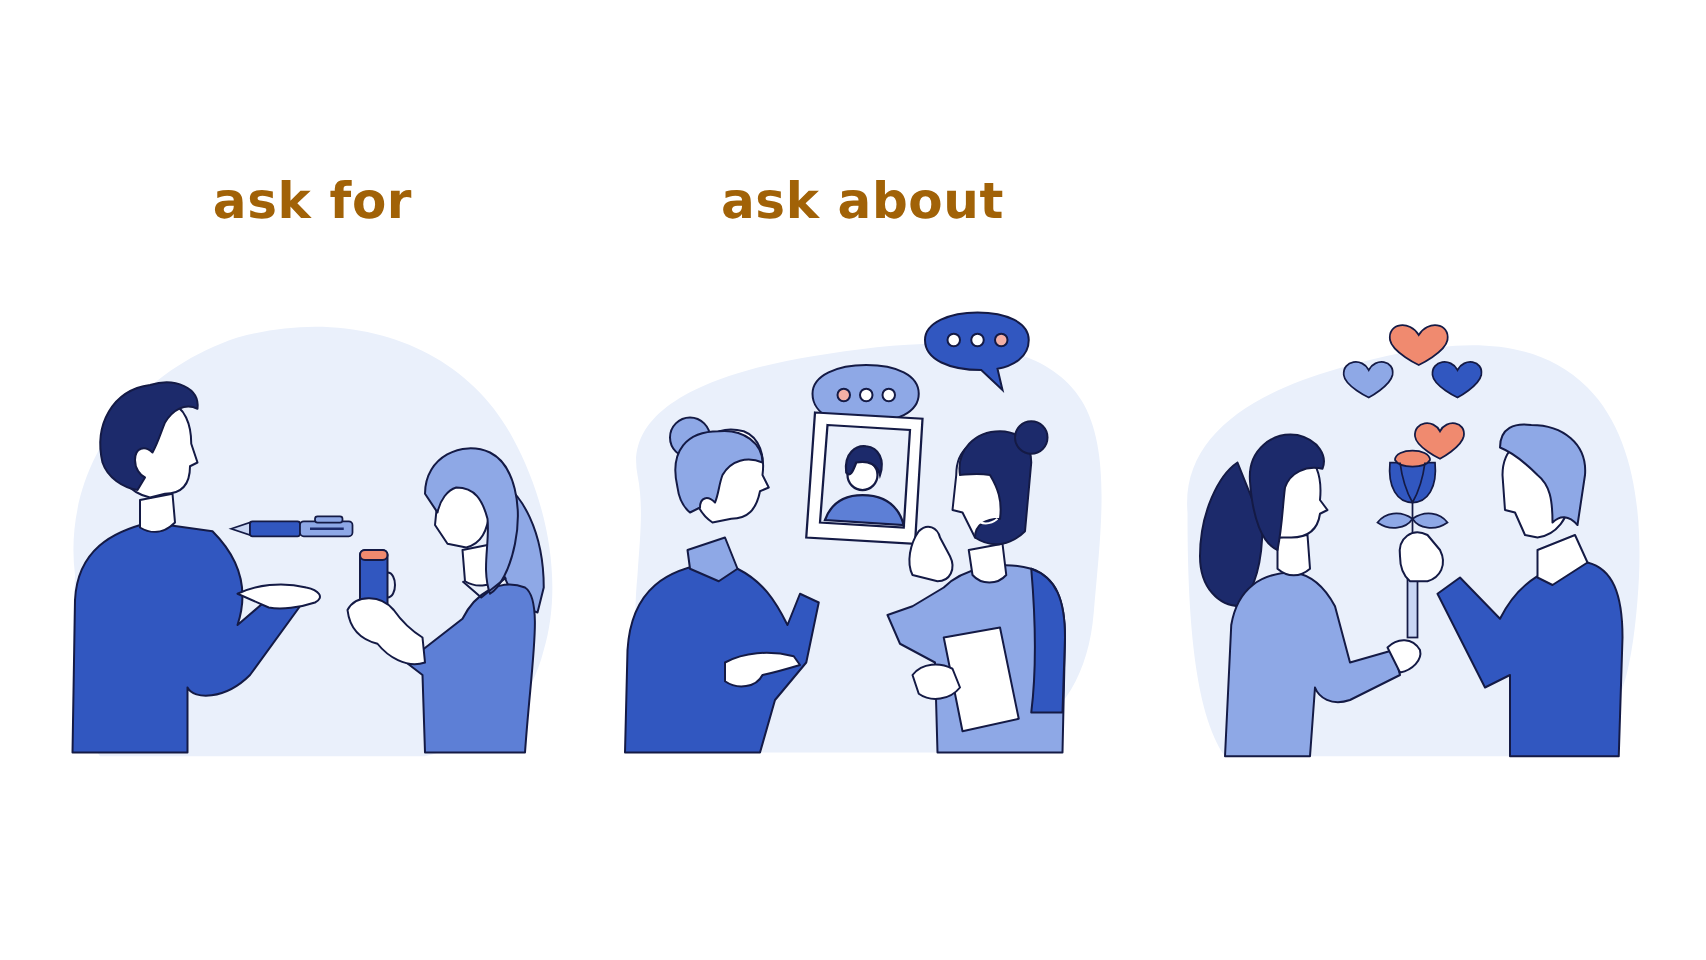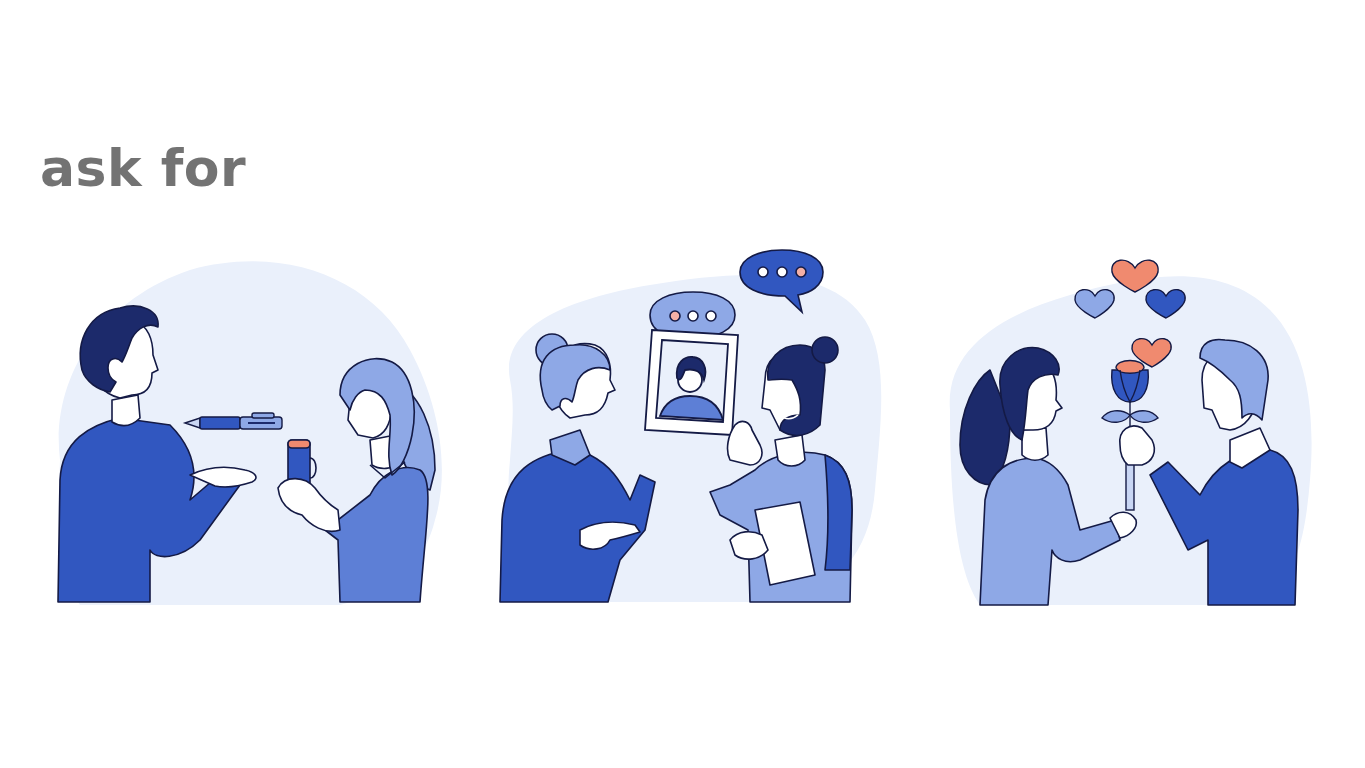--- a/index.html
+++ b/index.html
@@ -5,22 +5,23 @@
   html, body { margin:0; padding:0; }
   body {
     width:1365px; height:768px; overflow:hidden;
     background:#ffffff;
     font-family:"DejaVu Sans","Liberation Sans",sans-serif;
     position:relative;
   }
   .panel { position:absolute; top:0; height:768px; }
   .panel-title {
     position:absolute; top:138px; left:0; right:0;
-    font-size:52px; font-weight:bold; letter-spacing:0.5px;
-    color:#737373;
+    text-align:center;
+    font-size:40px; font-weight:bold; letter-spacing:0.5px;
+    color:#a16207;
   }
   .panel svg { position:absolute; left:0; top:230px; }
   #p1 { left:40px; width:420px; }
   #p2 { left:480px; width:420px; }
   #p3 { left:930px; width:400px; }
 </style>
 </head>
 <body>
 
 <div class="panel" id="p1">
@@ -56,20 +57,21 @@
         <rect x="248" y="210" width="22" height="48" rx="4" fill="#3157c0"></rect>
         <rect x="248" y="210" width="22" height="8" rx="4" fill="#f08a6f"></rect>
         <path d="M270,228 C278,228 278,248 270,248" fill="none"></path>
       </g>
       <path d="M238,258 C245,245 265,246 275,258 C282,268 290,275 298,280 L300,300 C285,305 270,295 262,285 C250,282 240,275 238,258 Z" fill="#ffffff"></path>
     </g>
   </svg>
 </div>
 
 <div class="panel" id="p2">
+  <div class="panel-title">ask about</div>
   <svg width="420" height="390" viewBox="0 0 420 390">
     <path d="M30,150 C20,100 80,70 170,55 C260,40 350,35 385,90 C410,130 400,200 395,260 C390,320 360,360 300,372 L60,372 C30,340 25,280 30,230 C32,200 35,175 30,150 Z" fill="#eaf0fb"></path>
 
     <g stroke="#141a45" stroke-width="1.6">
       <path d="M170,85 C170,70 190,62 213,62 C237,62 255,70 255,85 C255,100 237,108 213,108 C205,108 200,108 195,107 L180,123 L183,104 C175,100 170,93 170,85 Z" fill="#8ea8e6"></path>
       <circle cx="195" cy="86" r="5" fill="#f4b0a6"></circle>
       <circle cx="213" cy="86" r="5" fill="#ffffff"></circle>
       <circle cx="231" cy="86" r="5" fill="#ffffff"></circle>
     </g>
     <g stroke="#141a45" stroke-width="1.6">

